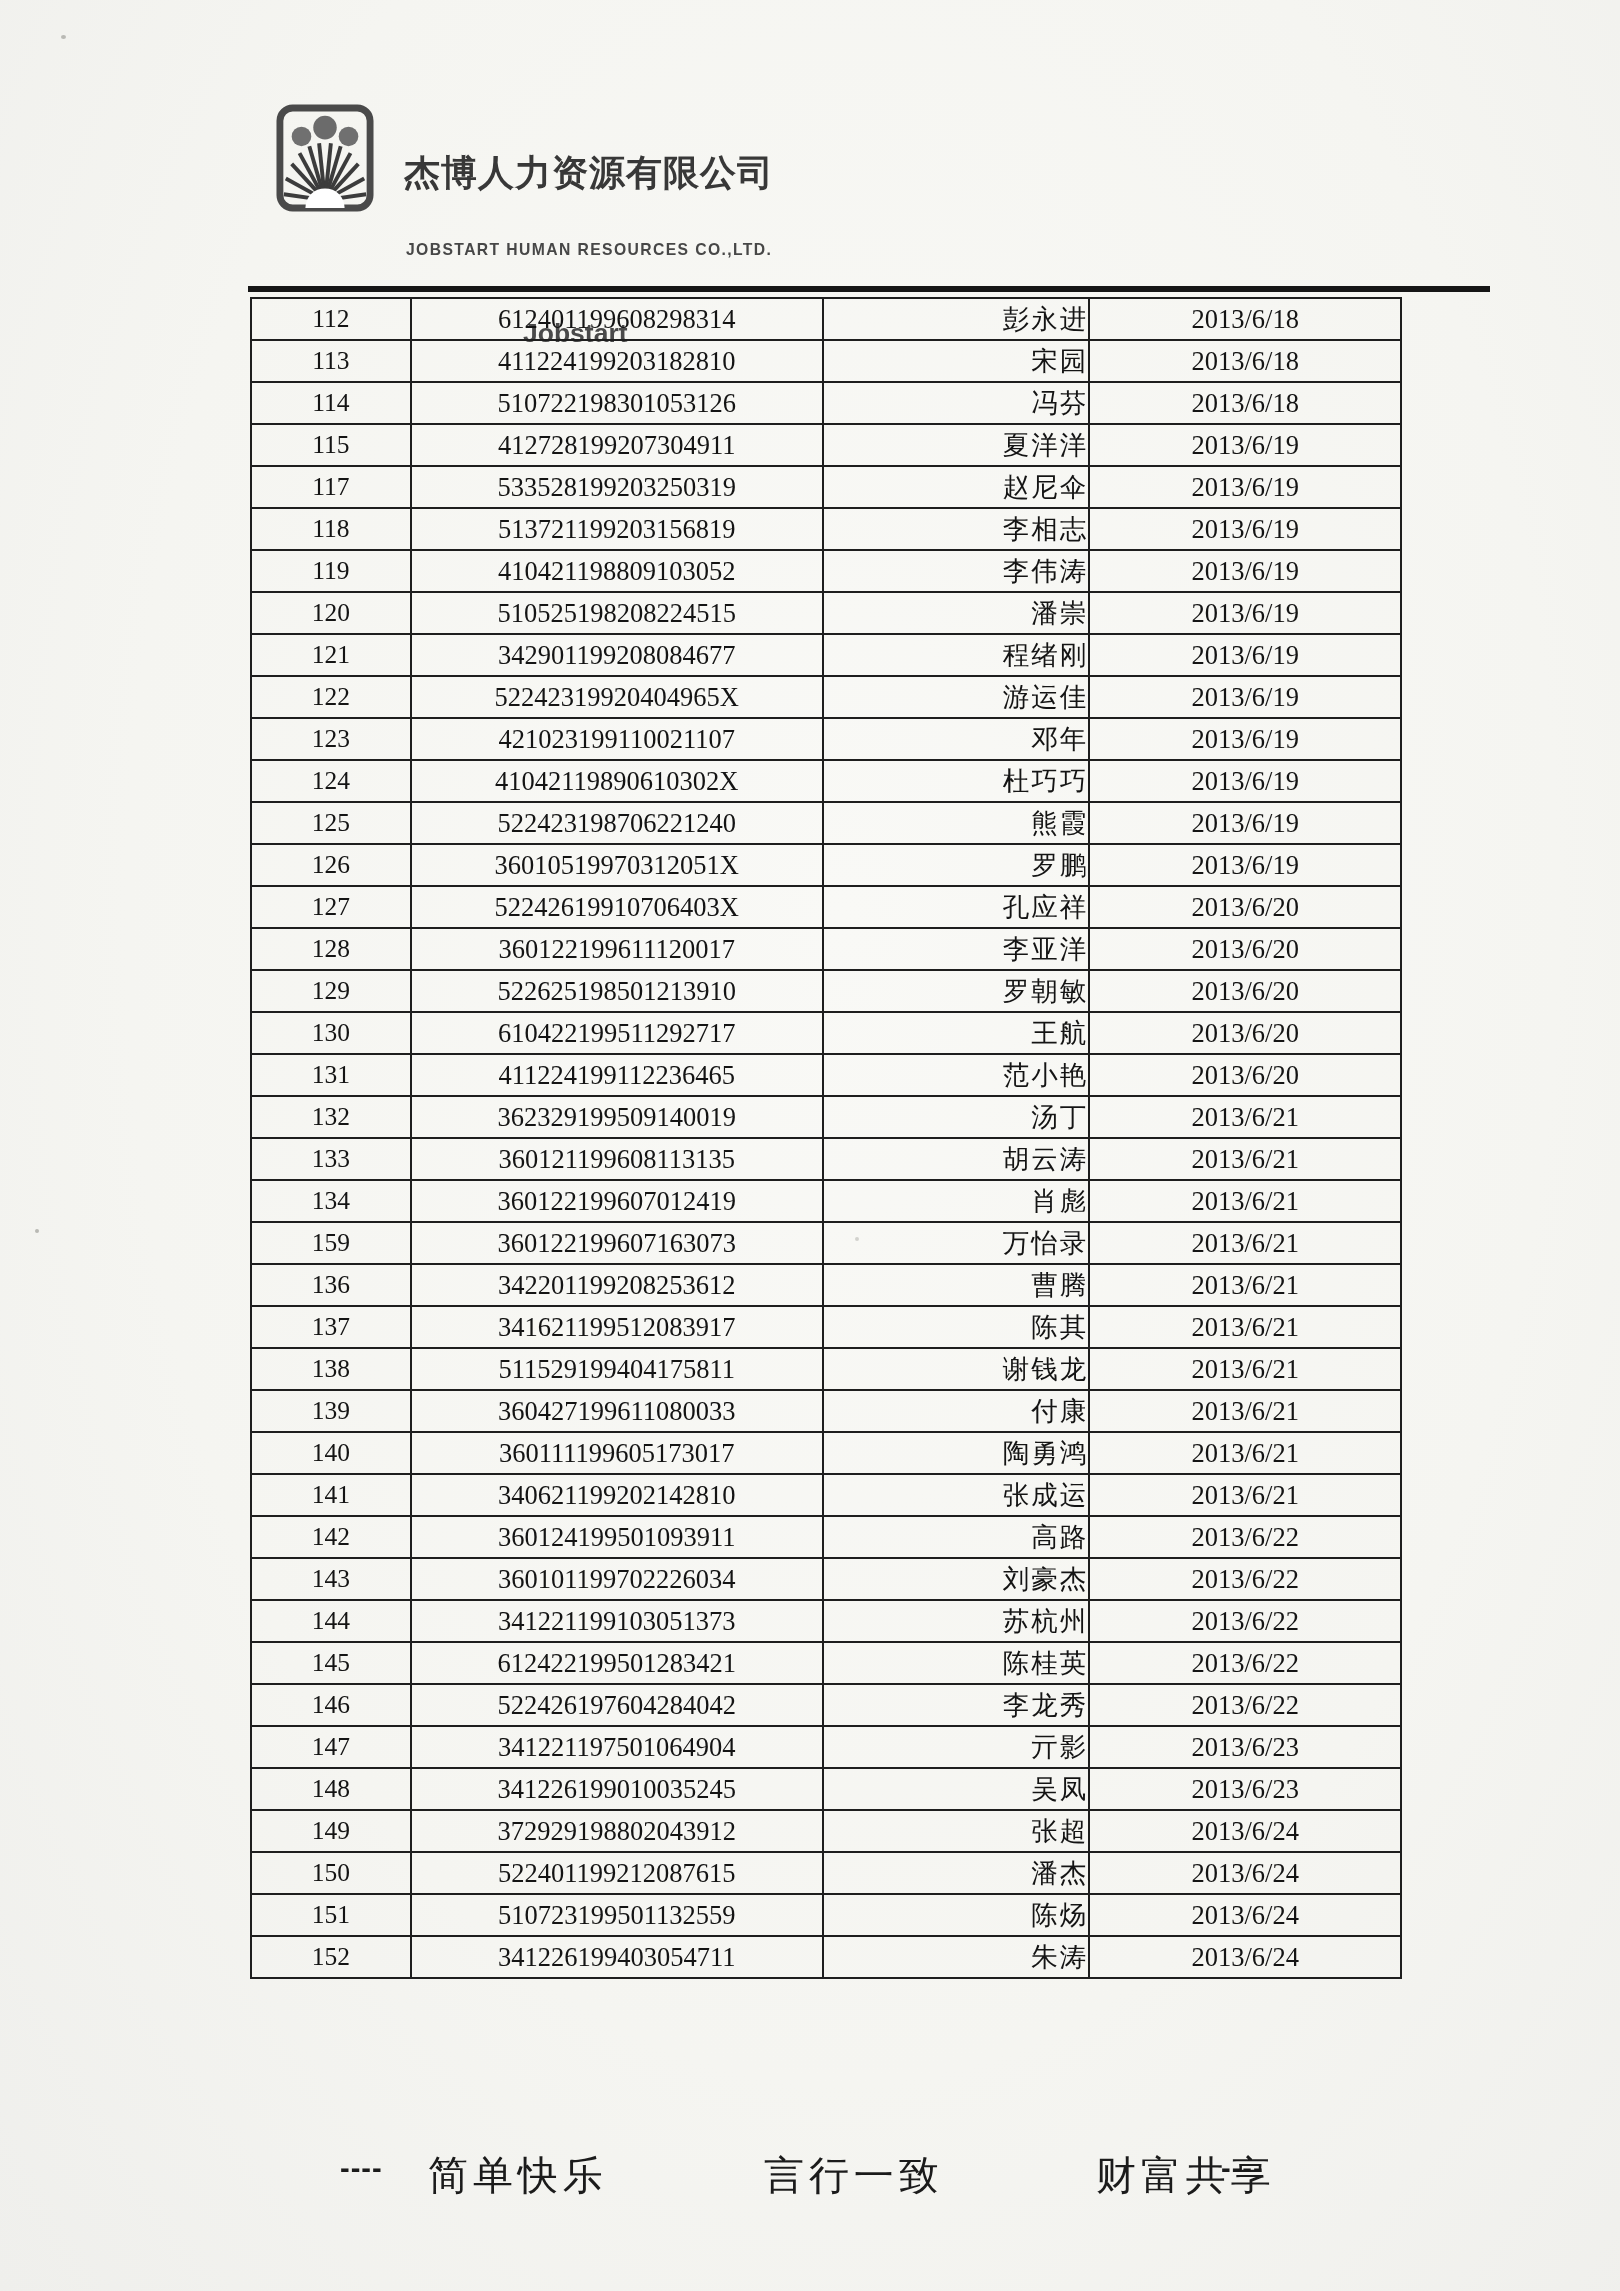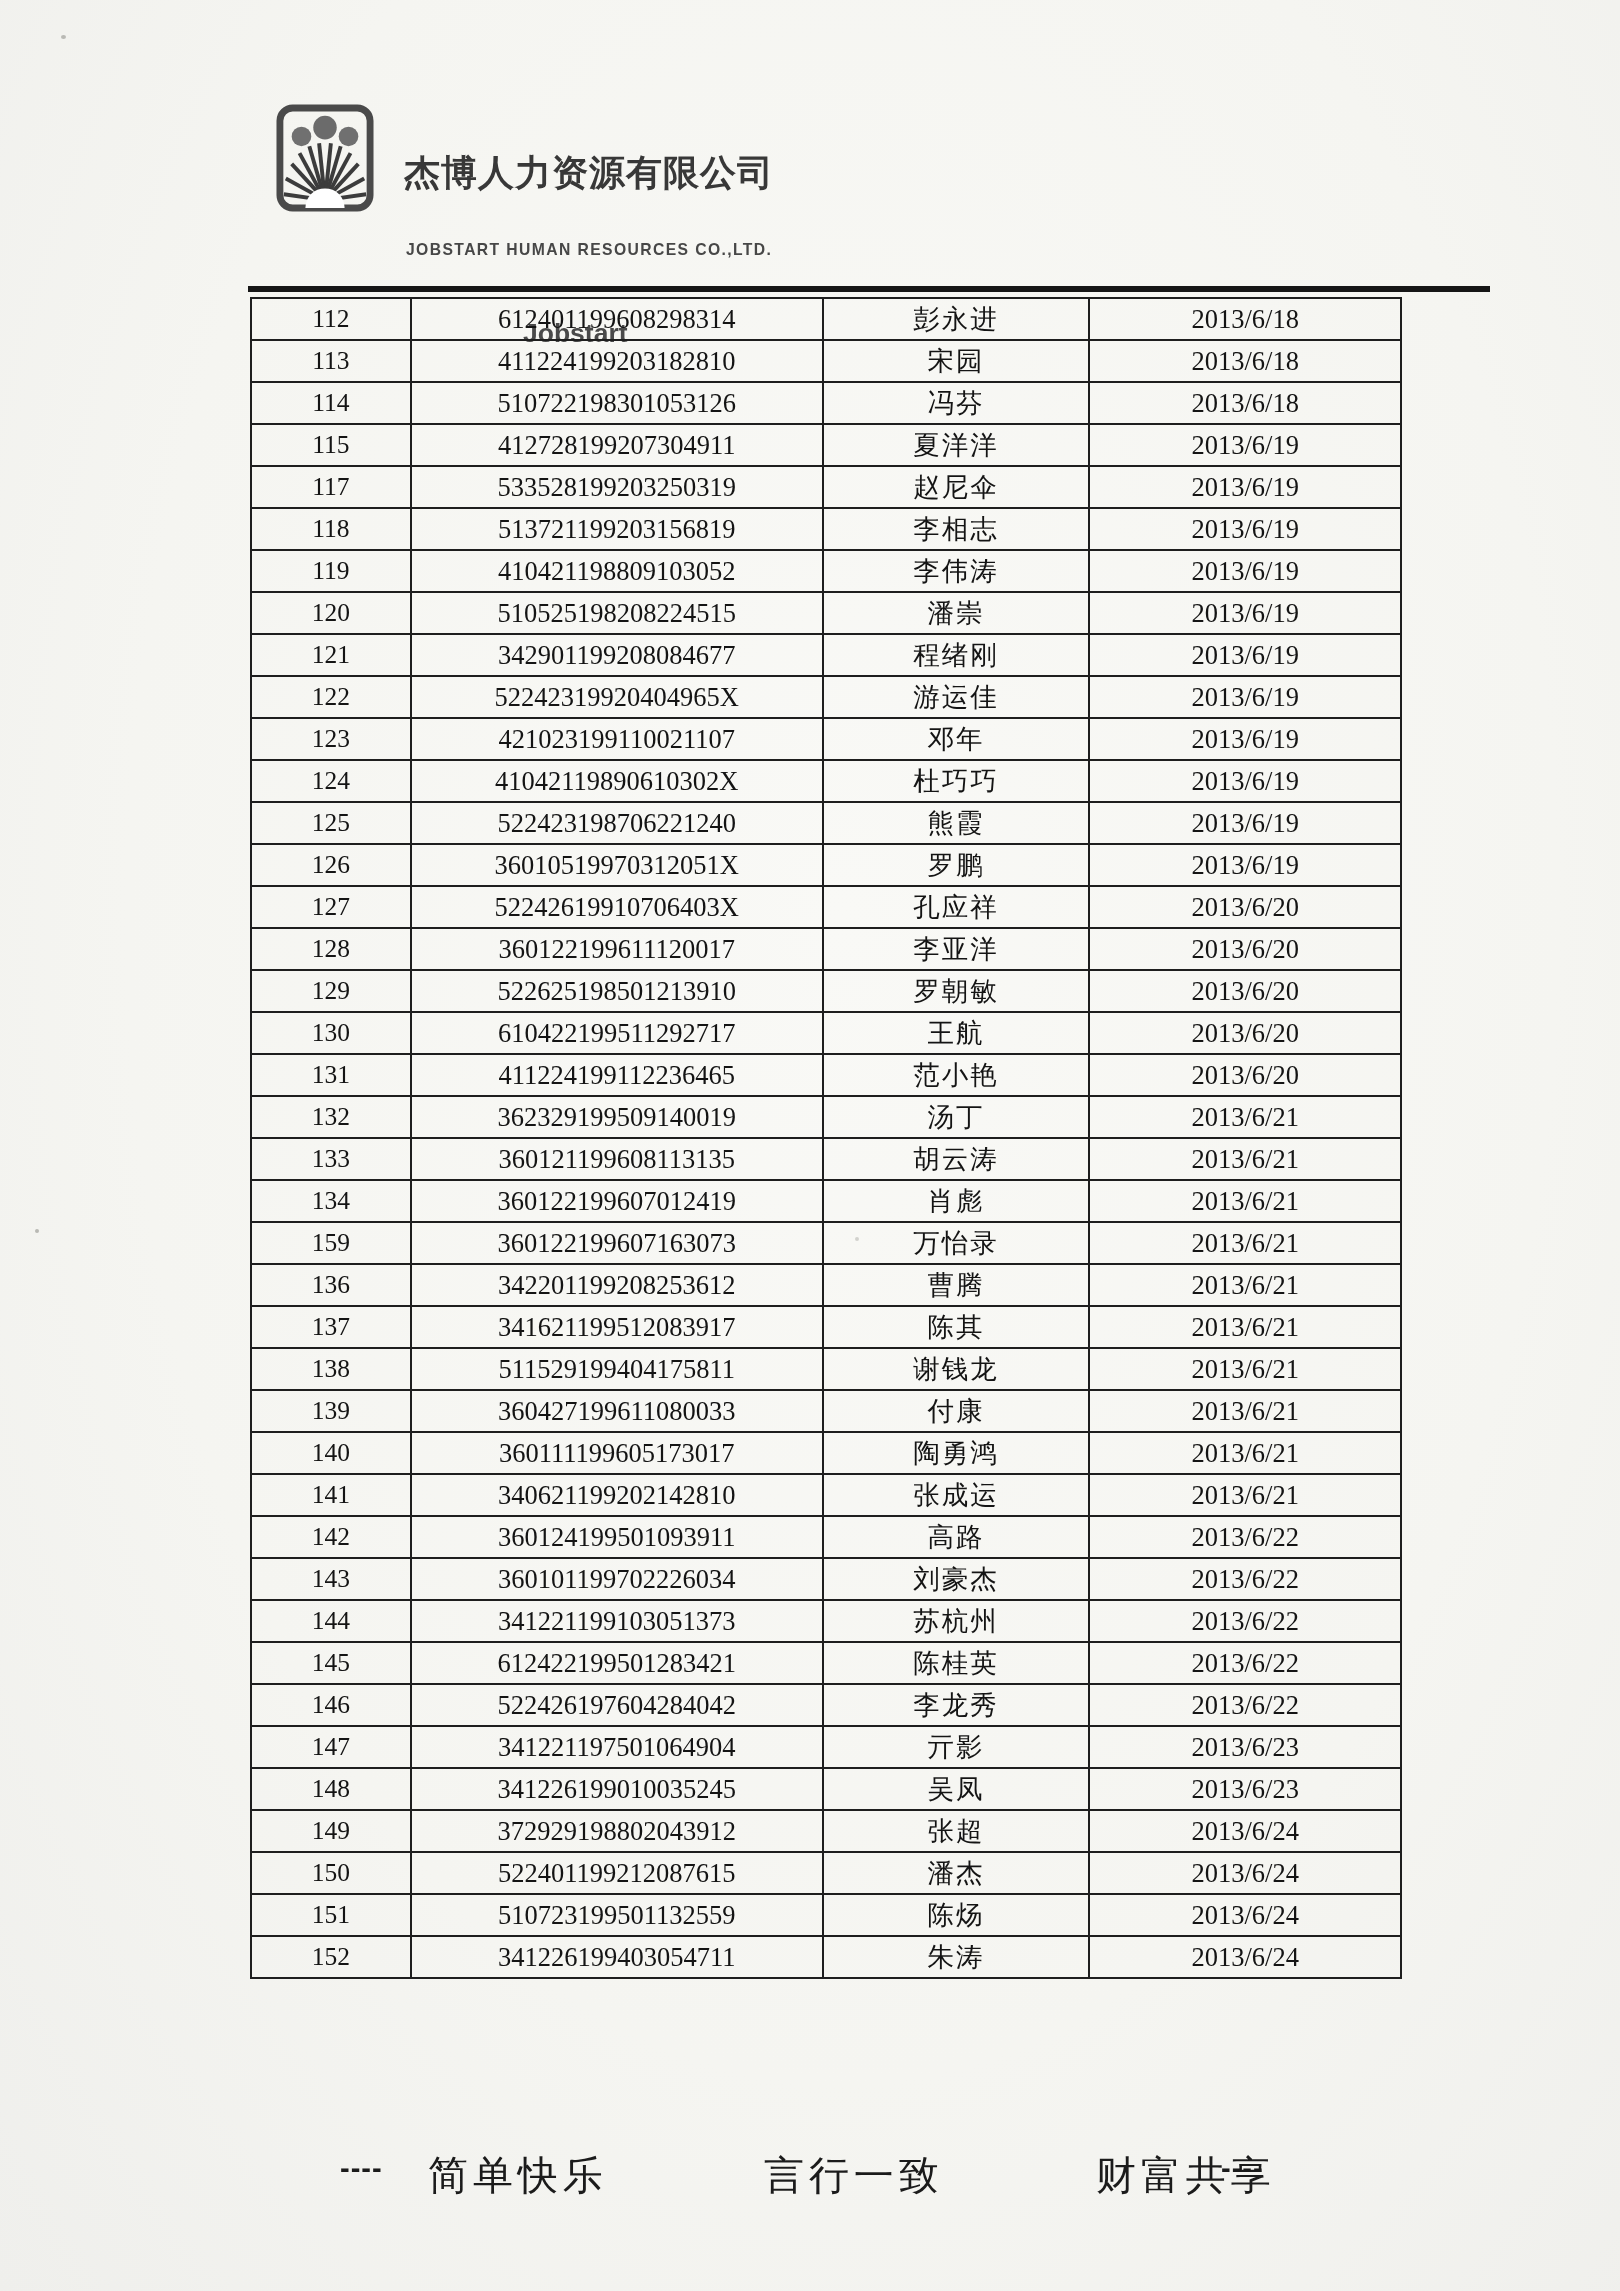--- a/index.html
+++ b/index.html
@@ -50,21 +50,21 @@
   table.roster td{
     border:2px solid #1e1e1e;
     height:40px;
     text-align:center;vertical-align:middle;
     font-size:26.5px;
     padding:0;
     white-space:nowrap;
     overflow:hidden;
   }
   table.roster td:nth-child(1){font-size:25.5px;text-align:center;}
-  table.roster td:nth-child(3){letter-spacing:2px;}
+  table.roster td:nth-child(3){letter-spacing:2px;text-align:right;}
   
   .footer{
     position:absolute;left:0;top:0;width:1620px;height:2292px;pointer-events:none;
   }
   .footer span{
     position:absolute;top:2148px;
     font-family:"Liberation Sans","DejaVu Sans",sans-serif;
     font-size:40px;font-weight:400;color:#1b1b1b;
     white-space:nowrap;
   }

